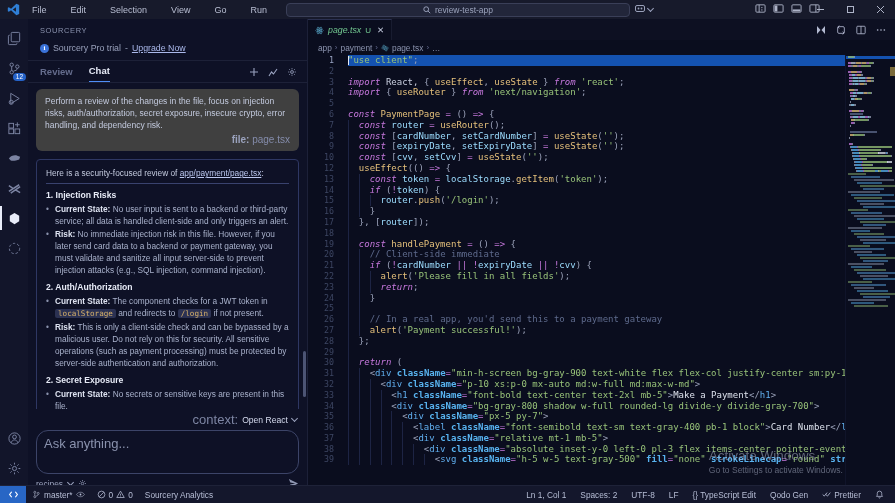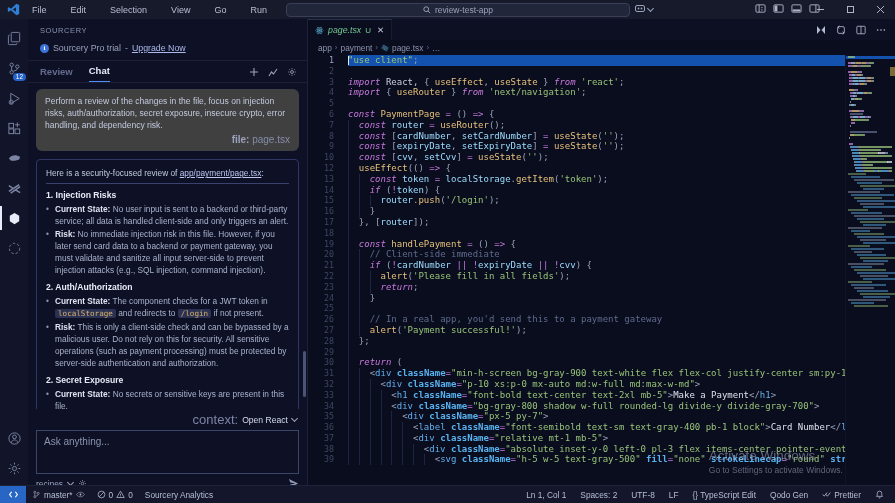--- a/index.html
+++ b/index.html
@@ -47,21 +47,21 @@
   .rv-head{color:#e6eaf6;font-weight:bold;font-size:8.6px;margin:5px 0 2px;}
   .rv-bullet{display:flex;margin:0 0 1px;}
   .rv-bullet .dot{width:9px;flex:0 0 9px;color:#8a92ad;}
   .rv-bullet .bt b{color:#dde2f0;}
   .chip{font-family:"DejaVu Sans Mono",monospace;font-size:7.6px;background:#2b3152;color:#d8b16a;border-radius:2px;padding:0 3px;}
   #chat-sb{position:absolute;right:1px;top:268px;width:3px;height:46px;border-radius:2px;background:#4c5474;}
   #input-area{flex:1;display:flex;flex-direction:column;padding:2px 8px 4px;}
   #context-row{display:flex;justify-content:flex-end;align-items:center;gap:4px;font-size:8.6px;color:#d5dbee;padding:1px 2px 3px;}
   #context-row .ctx-label{font-size:13px;color:#7d85a3;}
   .chev{width:5px;height:5px;border-right:1px solid #9aa2bd;border-bottom:1px solid #9aa2bd;transform:rotate(45deg);margin-top:-2px;display:inline-block;}
-  #ask-box{border:1px solid #3c4468;border-radius:0;height:44px;padding:5px 7px;font-size:10px;color:#8a92ad;background:transparent;}
+  #ask-box{border:1px solid #3c4468;border-radius:12px;height:44px;padding:5px 7px;font-size:13px;color:#8a92ad;background:transparent;}
   #recipes-row{display:flex;align-items:center;gap:5px;margin-top:4px;font-size:8.4px;color:#9aa2bd;}
   #send-ic{margin-left:auto;color:#8f97b2;}
   
   #editor{position:absolute;top:19px;left:308px;right:0;bottom:18px;background:#0a0d1e;}
   #tabbar{position:absolute;top:0;left:0;right:0;height:21px;background:#0d1022;display:flex;}
   #filetab{display:flex;align-items:center;gap:4px;background:#0a0d1e;border-right:1px solid #181c30;border-top:1px solid #2a3050;padding:0 7px;font-size:8.8px;}
   #filetab .fname{color:#73c991;font-style:italic;}
   #filetab .gitU{color:#73c991;font-size:8px;}
   #filetab .closex{color:#c2c8dc;font-size:8.5px;margin-left:2px;}
   #editor-actions{margin-left:auto;display:flex;align-items:center;gap:10px;padding-right:9px;color:#b4bbd2;}

